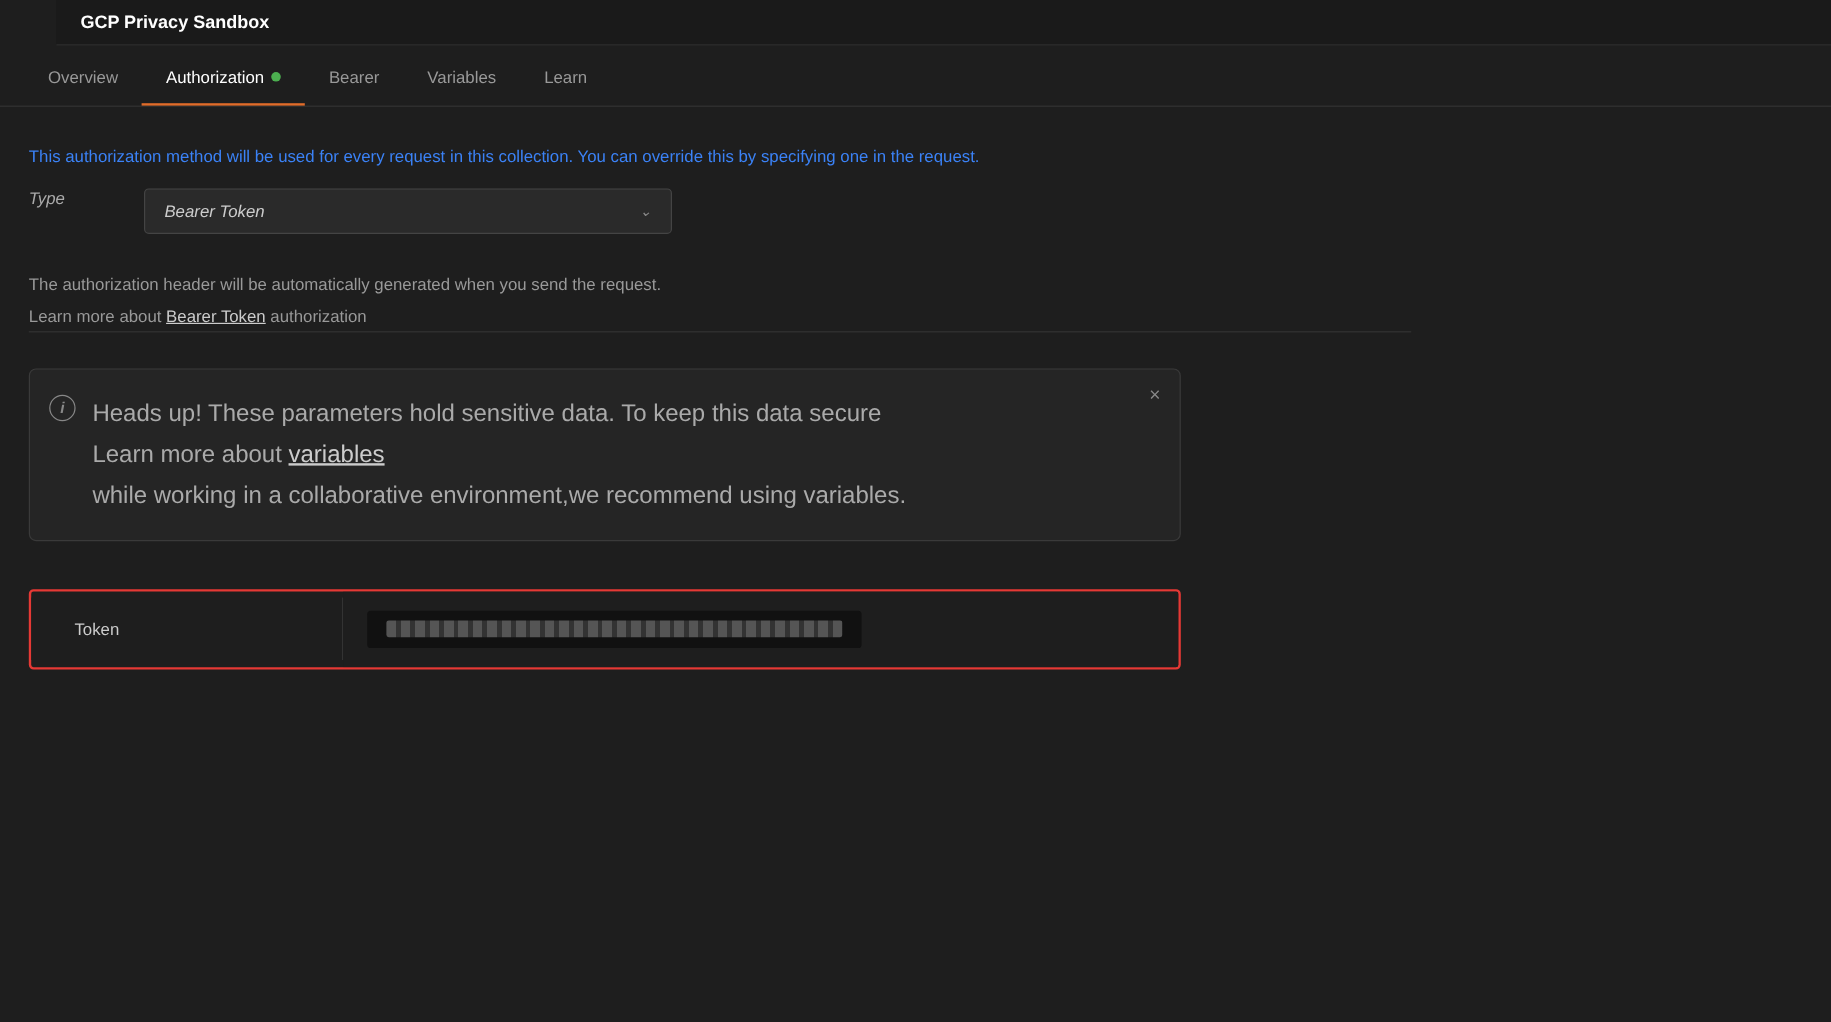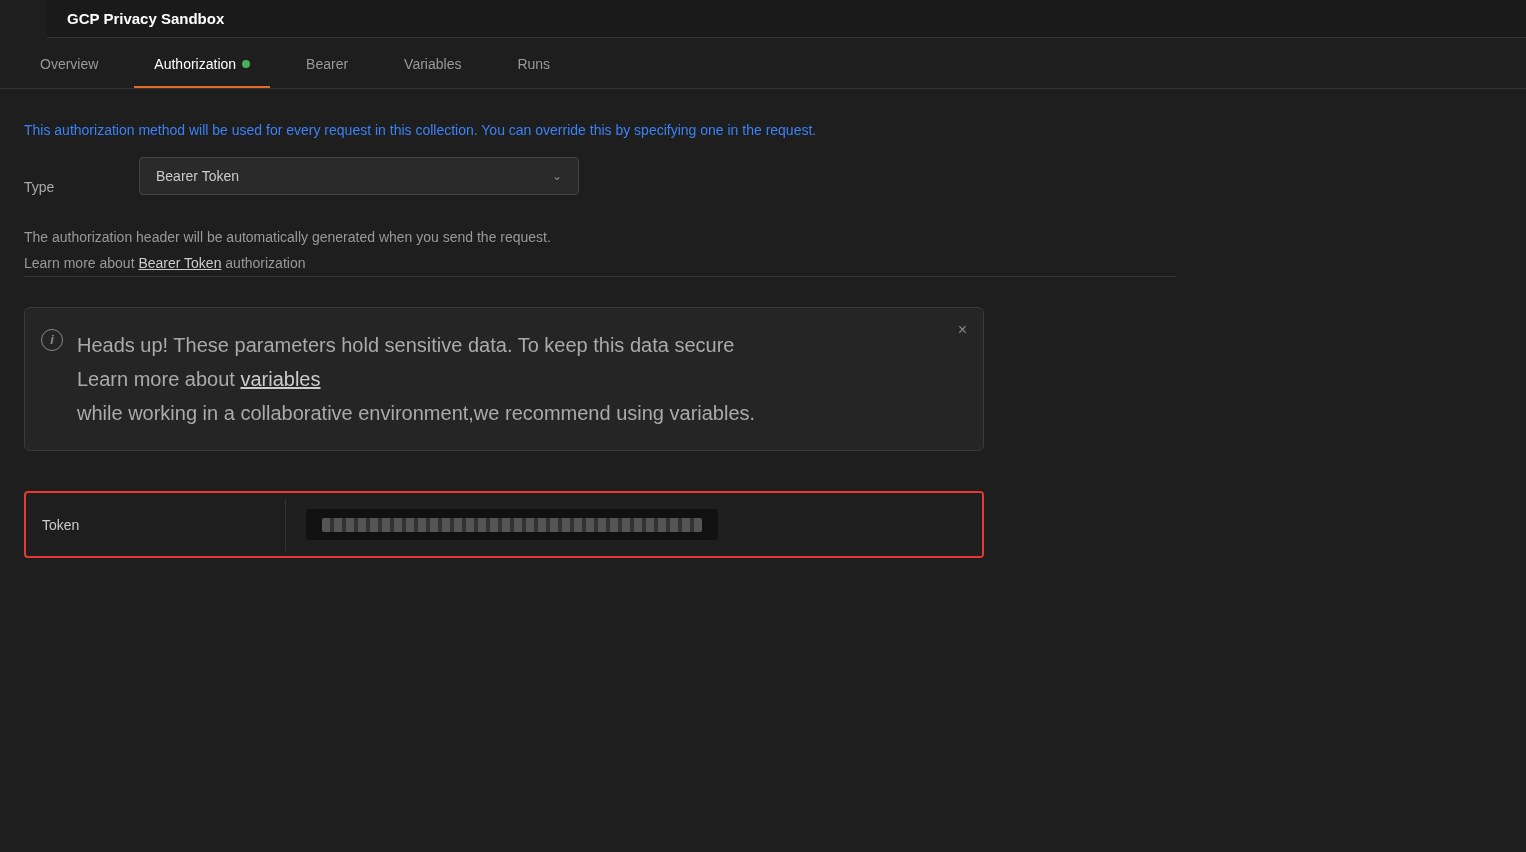--- a/index.html
+++ b/index.html
@@ -32,21 +32,21 @@
       font-size: 15px;
       font-weight: 600;
     }
 
     .tab-bar {
       display: flex;
       align-items: center;
       padding: 0 20px;
       border-bottom: 1px solid #333;
       background-color: #1e1e1e;
-      gap: 16px;
+      gap: 0;
     }
 
     .tab-item {
       padding: 18px 20px 16px;
       cursor: pointer;
       color: #999;
       font-size: 14px;
       position: relative;
       display: flex;
       align-items: center;
@@ -83,23 +83,24 @@
 
     .description-text {
       color: #3b82f6;
       font-size: 14px;
       margin-bottom: 16px;
       line-height: 1.6;
     }
 
     .type-row {
       display: flex;
-      align-items: flex-end;
+      align-items: flex-start;
       margin-bottom: 30px;
-      gap: 55px;
+      gap: 36px;
+      font-style: italic;
     }
 
     .type-label {
       color: #aaaaaa;
       font-size: 14px;
       font-weight: 500;
       min-width: 60px;
     }
 
     .type-dropdown {
@@ -192,21 +193,21 @@
       align-items: center;
       border: 2px solid #e53935;
       border-radius: 4px;
       overflow: hidden;
       max-width: 960px;
     }
 
     .token-label {
       color: #cccccc;
       font-size: 14px;
-      padding: 18px 16px;
+      padding: 18px 36px;
       background-color: #1e1e1e;
       min-width: 260px;
       border-right: 1px solid #333;
     }
 
     .token-value-area {
       flex: 1;
       padding: 16px 20px;
       background-color: #1e1e1e;
       display: flex;
@@ -257,21 +258,21 @@
     <span>Authorization</span>
     <span class="tab-dot"></span>
   </div>
   <div class="tab-item">
     <span>Bearer</span>
   </div>
   <div class="tab-item">
     <span>Variables</span>
   </div>
   <div class="tab-item">
-    <span>Runs</span>
+    <span>Learn</span>
   </div>
 </div>
 
 <div class="content-area">
 
   <p class="description-text">This authorization method will be used for every request in this collection. You can override this by specifying one in the request.</p>
 
   <div class="type-row">
     <span class="type-label">Type</span>
     <div class="type-dropdown">

